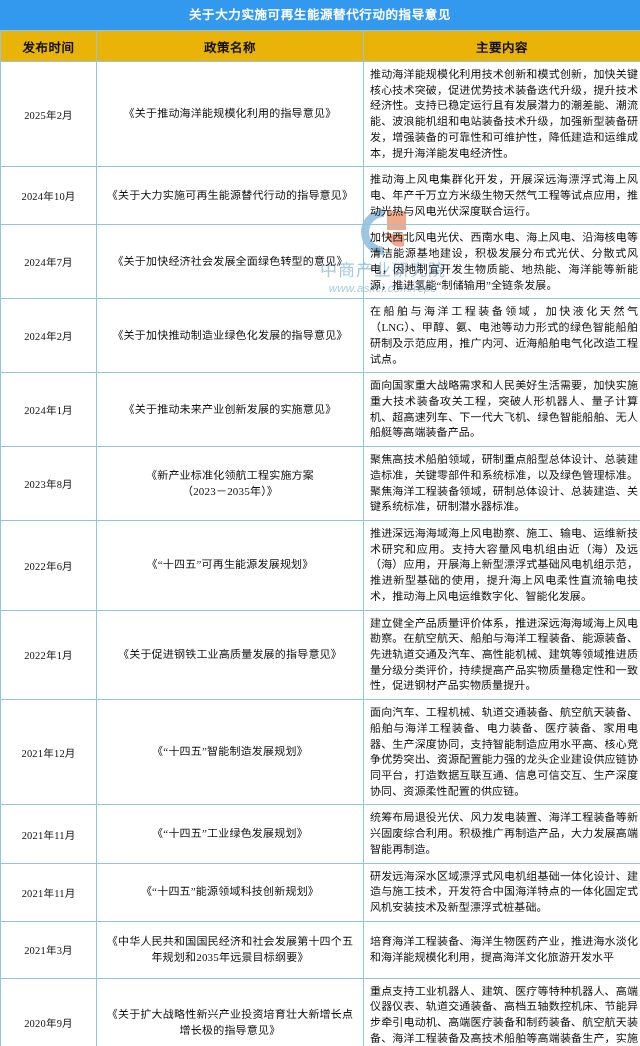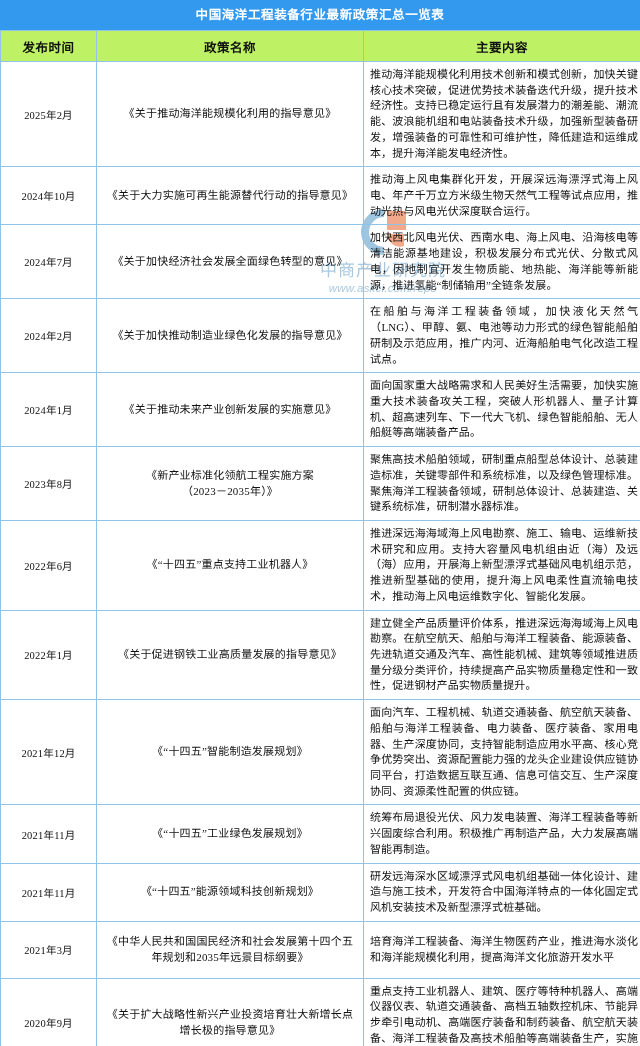--- a/index.html
+++ b/index.html
@@ -53,21 +53,21 @@
   table.policy-table col.c-body  { width: 277px; }
 
   table.policy-table th,
   table.policy-table td {
     border: 1px solid #8fc3e8;
     vertical-align: middle;
     box-sizing: border-box;
   }
 
   thead th {
-    background: #bef264;
+    background: #eab308;
     height: 31px;
     font-size: 12.5px;
     font-weight: bold;
     color: #111111;
     text-align: center;
     letter-spacing: 0.5px;
     padding: 0 4px;
   }
 
   td {
@@ -136,21 +136,21 @@
     white-space: nowrap;
     font-style: italic;
   }
 </style>
 </head>
 <body>
 
 <div id="page">
 
   <div class="title-bar">
-    <span class="title-text">中国海洋工程装备行业最新政策汇总一览表</span>
+    <span class="title-text">关于大力实施可再生能源替代行动的指导意见</span>
   </div>
 
   <div class="watermark">
     <div class="wm-logo">
       <svg width="70" height="58" viewBox="0 0 70 58" xmlns="http://www.w3.org/2000/svg">
         <path d="M36 6 A23 23 0 1 0 36 52 L36 44 A15 15 0 1 1 36 14 Z" fill="#9ec6e0"></path>
         <path d="M39 8 L58 8 L58 27 L39 27 Z" fill="#f0a98a"></path>
         <path d="M39 31 A13 13 0 0 0 56 43 L56 31 Z" fill="#f0a98a"></path>
       </svg>
     </div>
@@ -199,21 +199,21 @@
           <td class="name-cell">《关于推动未来产业创新发展的实施意见》</td>
           <td class="body-cell">面向国家重大战略需求和人民美好生活需要，加快实施重大技术装备攻关工程，突破人形机器人、量子计算机、超高速列车、下一代大飞机、绿色智能船舶、无人船艇等高端装备产品。</td>
         </tr>
         <tr>
           <td class="date-cell">2023年8月</td>
           <td class="name-cell">《新产业标准化领航工程实施方案<br>（2023－2035年）》</td>
           <td class="body-cell">聚焦高技术船舶领域，研制重点船型总体设计、总装建造标准，关键零部件和系统标准，以及绿色管理标准。聚焦海洋工程装备领域，研制总体设计、总装建造、关键系统标准，研制潜水器标准。</td>
         </tr>
         <tr>
           <td class="date-cell">2022年6月</td>
-          <td class="name-cell">《“十四五”重点支持工业机器人》</td>
+          <td class="name-cell">《“十四五”可再生能源发展规划》</td>
           <td class="body-cell">推进深远海海域海上风电勘察、施工、输电、运维新技术研究和应用。支持大容量风电机组由近（海）及远（海）应用，开展海上新型漂浮式基础风电机组示范，推进新型基础的使用，提升海上风电柔性直流输电技术，推动海上风电运维数字化、智能化发展。</td>
         </tr>
         <tr>
           <td class="date-cell">2022年1月</td>
           <td class="name-cell">《关于促进钢铁工业高质量发展的指导意见》</td>
           <td class="body-cell">建立健全产品质量评价体系，推进深远海海域海上风电勘察。在航空航天、船舶与海洋工程装备、能源装备、先进轨道交通及汽车、高性能机械、建筑等领域推进质量分级分类评价，持续提高产品实物质量稳定性和一致性，促进钢材产品实物质量提升。</td>
         </tr>
         <tr>
           <td class="date-cell">2021年12月</td>
           <td class="name-cell">《“十四五”智能制造发展规划》</td>

